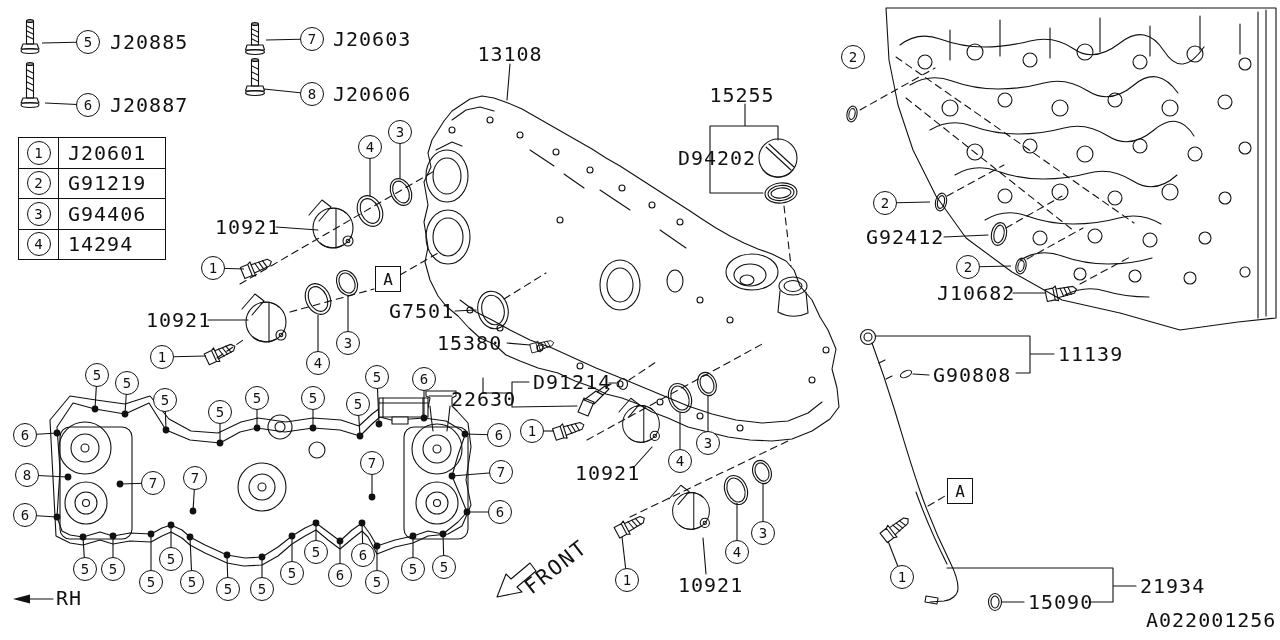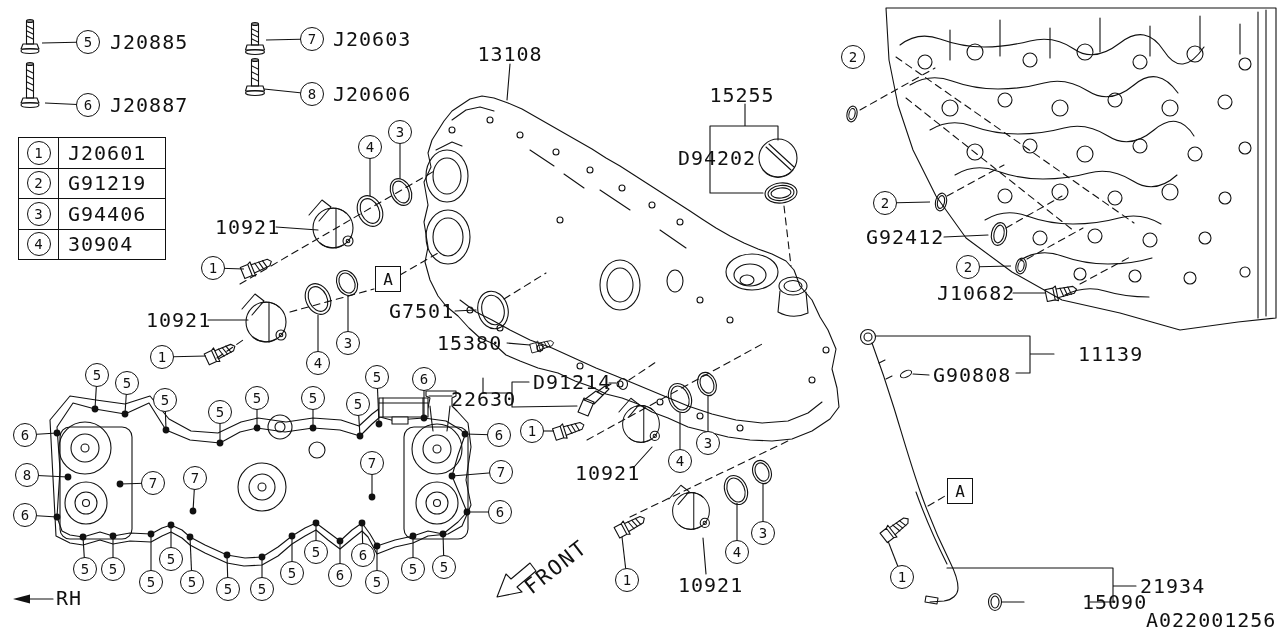--- a/index.html
+++ b/index.html
@@ -395,21 +395,21 @@
   <div class="lrow">
     <span class="lc1">
           <span class="lcirc">3</span>
         </span>
     <span class="lpart">G94406</span>
   </div>
   <div class="lrow">
     <span class="lc1">
           <span class="lcirc">4</span>
         </span>
-    <span class="lpart">30904</span>
+    <span class="lpart">14294</span>
   </div>
 </div>
 
 <div class="cap" id="rh-label" style="left:56px;top:598px">RH</div>
 <div class="cap mid" id="front-label" style="left:556px;top:567px">FRONT</div>
 <div class="cap" id="diagram-ref" style="left:1146px;top:620px">A022001256</div>
 
 <div class="plabel" style="left: 110px; top: 42px;">J20885</div>
     <div class="plabel" style="left: 110px; top: 105px; text-align: center;">J20887</div>
     <div class="plabel" style="left: 333px; top: 39px;">J20603</div>
@@ -420,24 +420,24 @@
     <div class="plabel" style="left: 215px; top: 227px;">10921</div>
     <div class="plabel" style="left: 146px; top: 320px;">10921</div>
     <div class="plabel" style="left: 575px; top: 473px;">10921</div>
     <div class="plabel" style="left: 678px; top: 585px;">10921</div>
     <div class="plabel" style="left: 389px; top: 311px;">G7501</div>
     <div class="plabel" style="left: 437px; top: 343px;">15380</div>
     <div class="plabel" style="left: 451px; top: 371px; margin-top: 28px;">22630</div>
     <div class="plabel" style="left: 533px; top: 382px;">D91214</div>
     <div class="plabel" style="left: 866px; top: 237px;">G92412</div>
     <div class="plabel" style="left: 937px; top: 293px;">J10682</div>
-    <div class="plabel" style="left: 1058px; top: 354px; margin-left: 20px;">11139</div>
+    <div class="plabel" style="left: 1058px; top: 354px;">11139</div>
     <div class="plabel" style="left: 933px; top: 375px;">G90808</div>
     <div class="plabel" style="left: 1140px; top: 586px;">21934</div>
-    <div class="plabel" style="left: 1082px; top: 602px;">15090</div>
+    <div class="plabel" style="left: 1028px; top: 602px;">15090</div>
     <div class="callout" style="left: 88px; top: 42px;">5</div>
     <div class="callout" style="left: 88px; top: 105px;">6</div>
     <div class="callout" style="left: 312px; top: 39px;">7</div>
     <div class="callout" style="left: 312px; top: 94px;">8</div>
     <div class="callout" style="left: 213px; top: 268px;">1</div>
     <div class="callout" style="left: 370px; top: 147px;">4</div>
     <div class="callout" style="left: 400px; top: 132px;">3</div>
     <div class="callout" style="left: 162px; top: 357px;">1</div>
     <div class="callout" style="left: 318px; top: 363px;">4</div>
     <div class="callout" style="left: 348px; top: 343px;">3</div>

